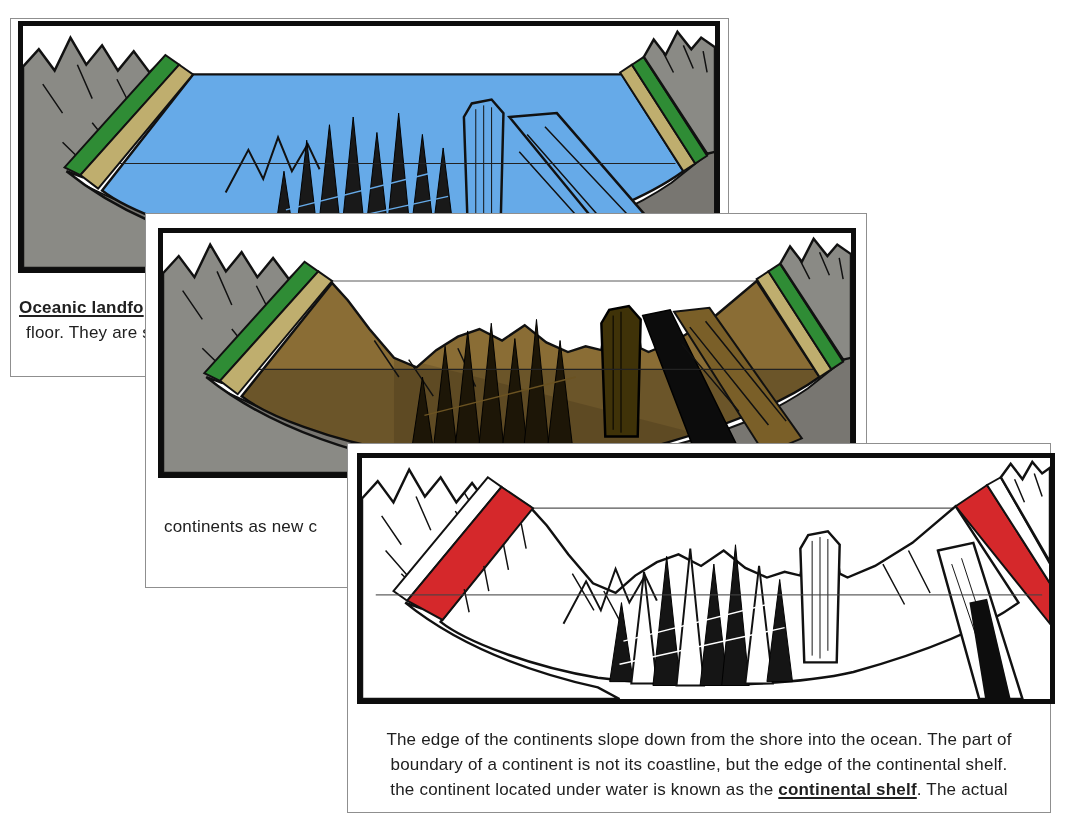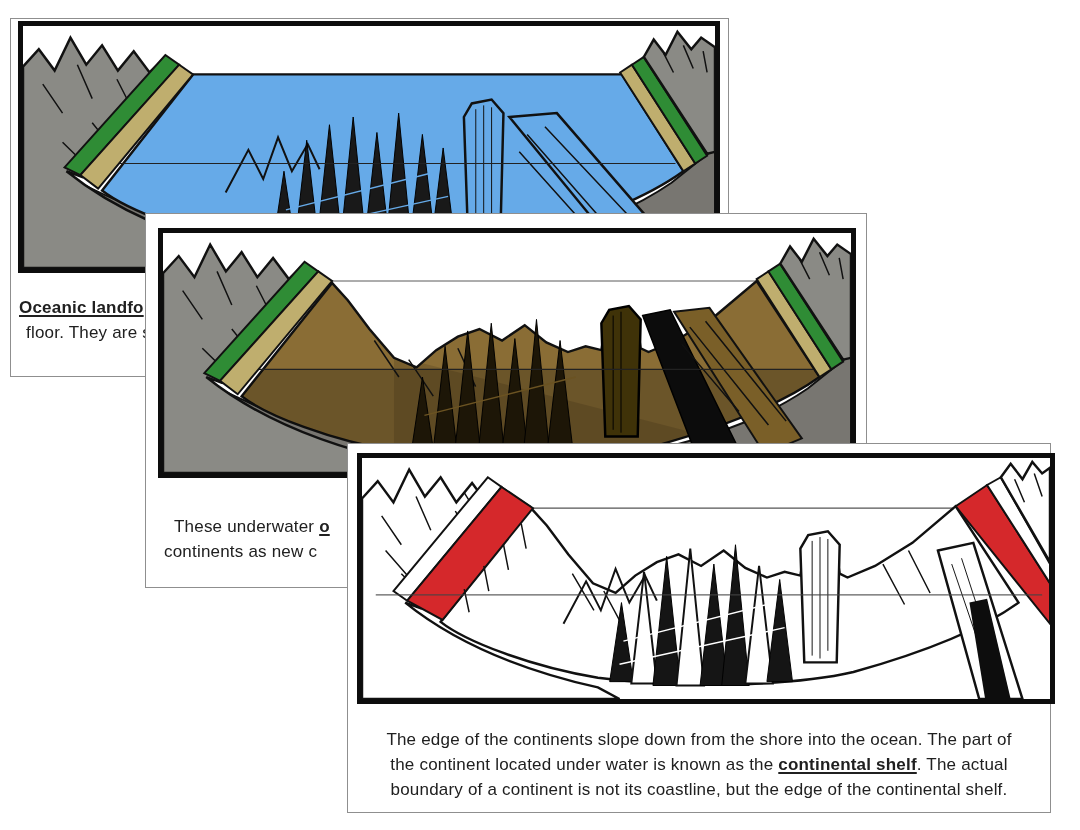--- a/index.html
+++ b/index.html
@@ -137,23 +137,20 @@
 
         <g>
           <polygon class="fill-tan ink" stroke-width="2" points="604,48 616,40 680,142 668,150"></polygon>
           <polygon class="fill-green ink" stroke-width="2" points="616,40 628,32 692,134 680,142"></polygon>
           <path class="fill-gray ink" stroke-width="2.5" d="M628,32 L638,14 L650,30 L662,6 L676,24 L686,12 L700,22 L700,130 L692,132 Z"></path>
           <path class="noline ink" stroke-width="1.5" d="M648,28 L658,48 M668,20 L678,44 M688,26 L692,48"></path>
         </g>
       </svg>
     </div>
     <div class="caption" style="left:18px;top:300px;">
-      <div style="padding-left:10px;">
-        <span>These underwater </span><span class="bu">o</span>
-      </div>
       <div><span>continents as new c</span></div>
     </div>
   </div>
 
   <div class="card" style="left:347px;top:443px;width:704px;height:370px;z-index:3;">
     <div class="frame" style="left:9px;top:9px;width:688px;height:241px;">
       <svg viewBox="0 0 700 250" preserveAspectRatio="none">
 
         <line x1="36" y1="52" x2="664" y2="52" stroke="#555" stroke-width="1.2"></line>
 
@@ -197,20 +194,20 @@
           <polygon class="fill-white ink" stroke-width="2" points="636,28 650,20 700,110 700,130"></polygon>
           <path class="fill-white ink" stroke-width="2.5" d="M650,20 L660,6 L672,22 L682,4 L692,16 L700,10 L700,108 Z"></path>
           <path class="noline ink" stroke-width="1.5" d="M664,22 L674,46 M684,16 L692,40"></path>
         </g>
 
         <line x1="14" y1="142" x2="692" y2="142" stroke="#444" stroke-width="1.2" opacity="0.85"></line>
       </svg>
     </div>
     <div class="caption center" style="left:0;top:283px;width:100%;padding:0 8px;box-sizing:border-box;">
       <div><span>The edge of the continents slope down from the shore into the ocean. The part of</span></div>
+      <div><span>boundary of a continent is not its coastline, but the edge of the continental shelf.</span></div>
       <div>
         <span>the continent located under water is known as the </span><span class="bu">continental shelf</span><span>. The actual</span>
       </div>
-      <div><span>boundary of a continent is not its coastline, but the edge of the continental shelf.</span></div>
     </div>
   </div>
 
 </div>
 
 </body></html>

